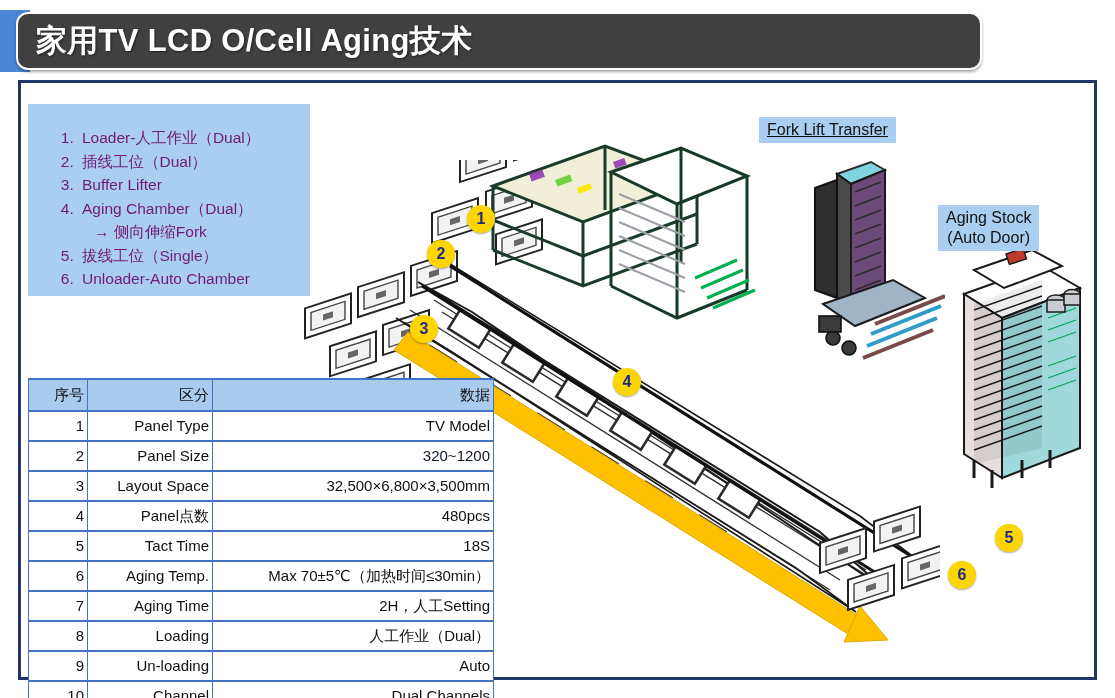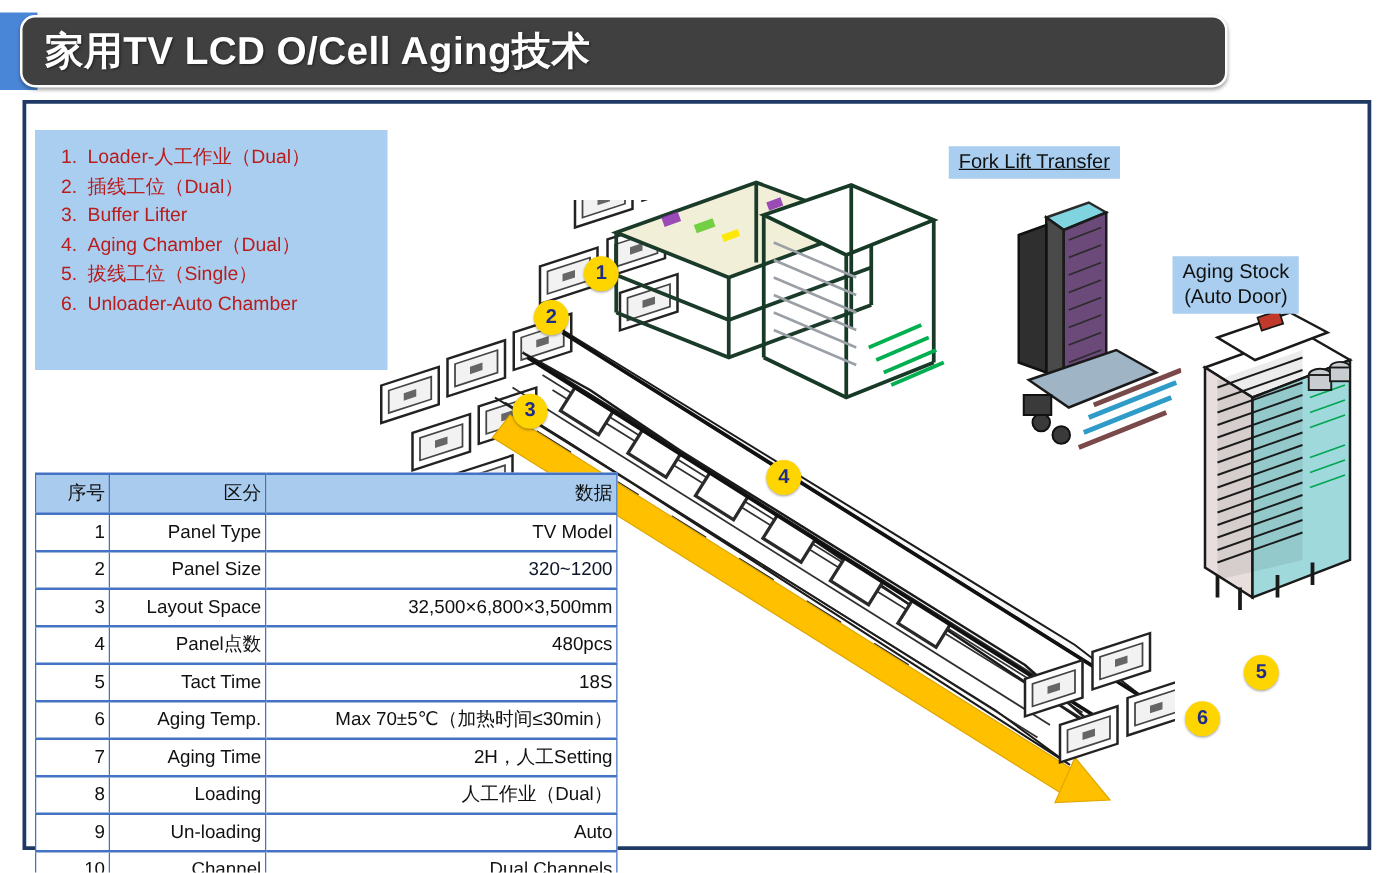--- a/index.html
+++ b/index.html
@@ -38,22 +38,22 @@
     border:3px solid #1F3864;background:#ffffff;box-sizing:border-box;
   }
 
   
   .bullet-box{
     position:absolute;left:28px;top:104px;width:282px;height:192px;
     background:#A9CEF0;
     padding:6px 4px 6px 8px;box-sizing:border-box;
   }
   ol.bullets{
-    margin:4px;padding:0 0 0 26px;list-style:decimal;
-    color:#b91c1c;font-size:15.5px;line-height:23.5px;
+    margin:16px;padding:0 0 0 26px;list-style:decimal;
+    color:#701a75;font-size:15.5px;line-height:23.5px;
   }
   ol.bullets > li{padding-left:4px;margin:0;}
   .sub{list-style:none;margin:0;padding:0 0 0 12px;}
   .sub li{margin:0;}
 
   
   .spec-table{
     position:absolute;left:28px;top:378px;width:466px;
     border-collapse:collapse;
     font-size:15px;color:#111;
@@ -350,20 +350,21 @@
       </li>
       <li>
         <span>插线工位（Dual）</span>
       </li>
       <li>
         <span>Buffer Lifter</span>
       </li>
       <li>
         <span>Aging Chamber（Dual）</span>
         <ul class="sub">
+          <li>→ 侧向伸缩Fork</li>
         </ul>
       </li>
       <li>
         <span>拔线工位（Single）</span>
       </li>
       <li>
         <span>Unloader-Auto Chamber</span>
       </li>
     </ol>
   </div>

